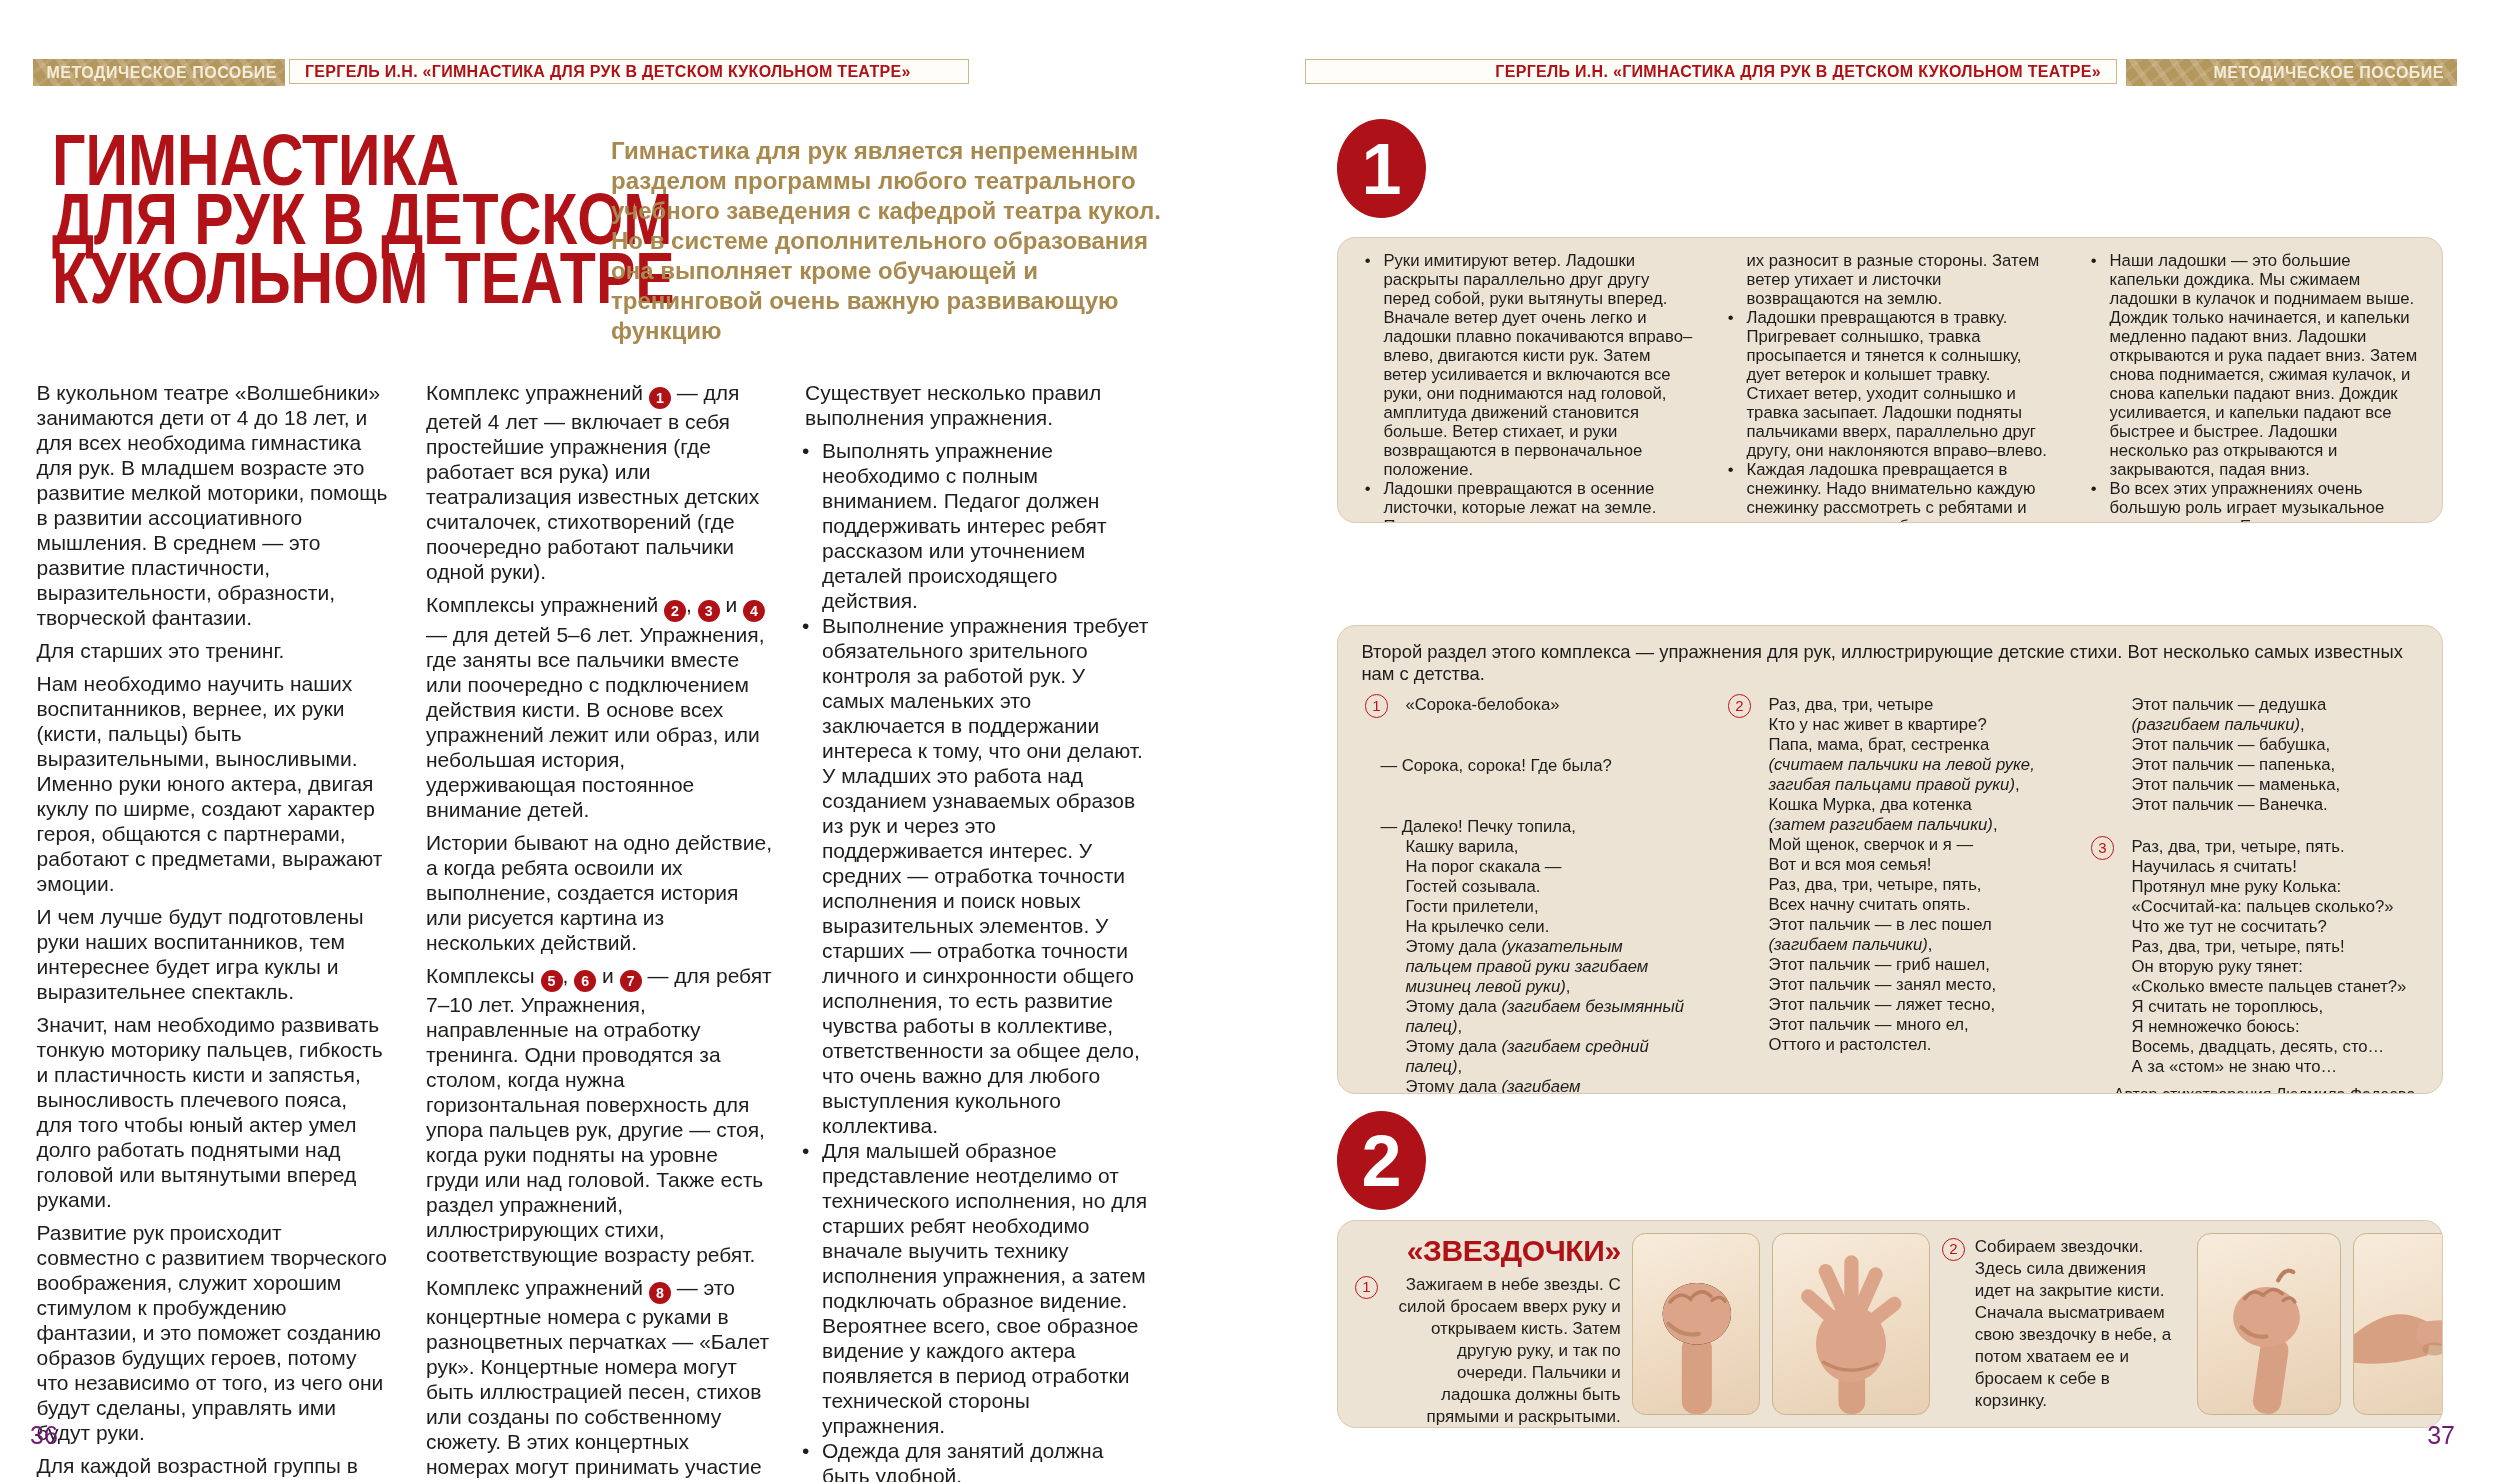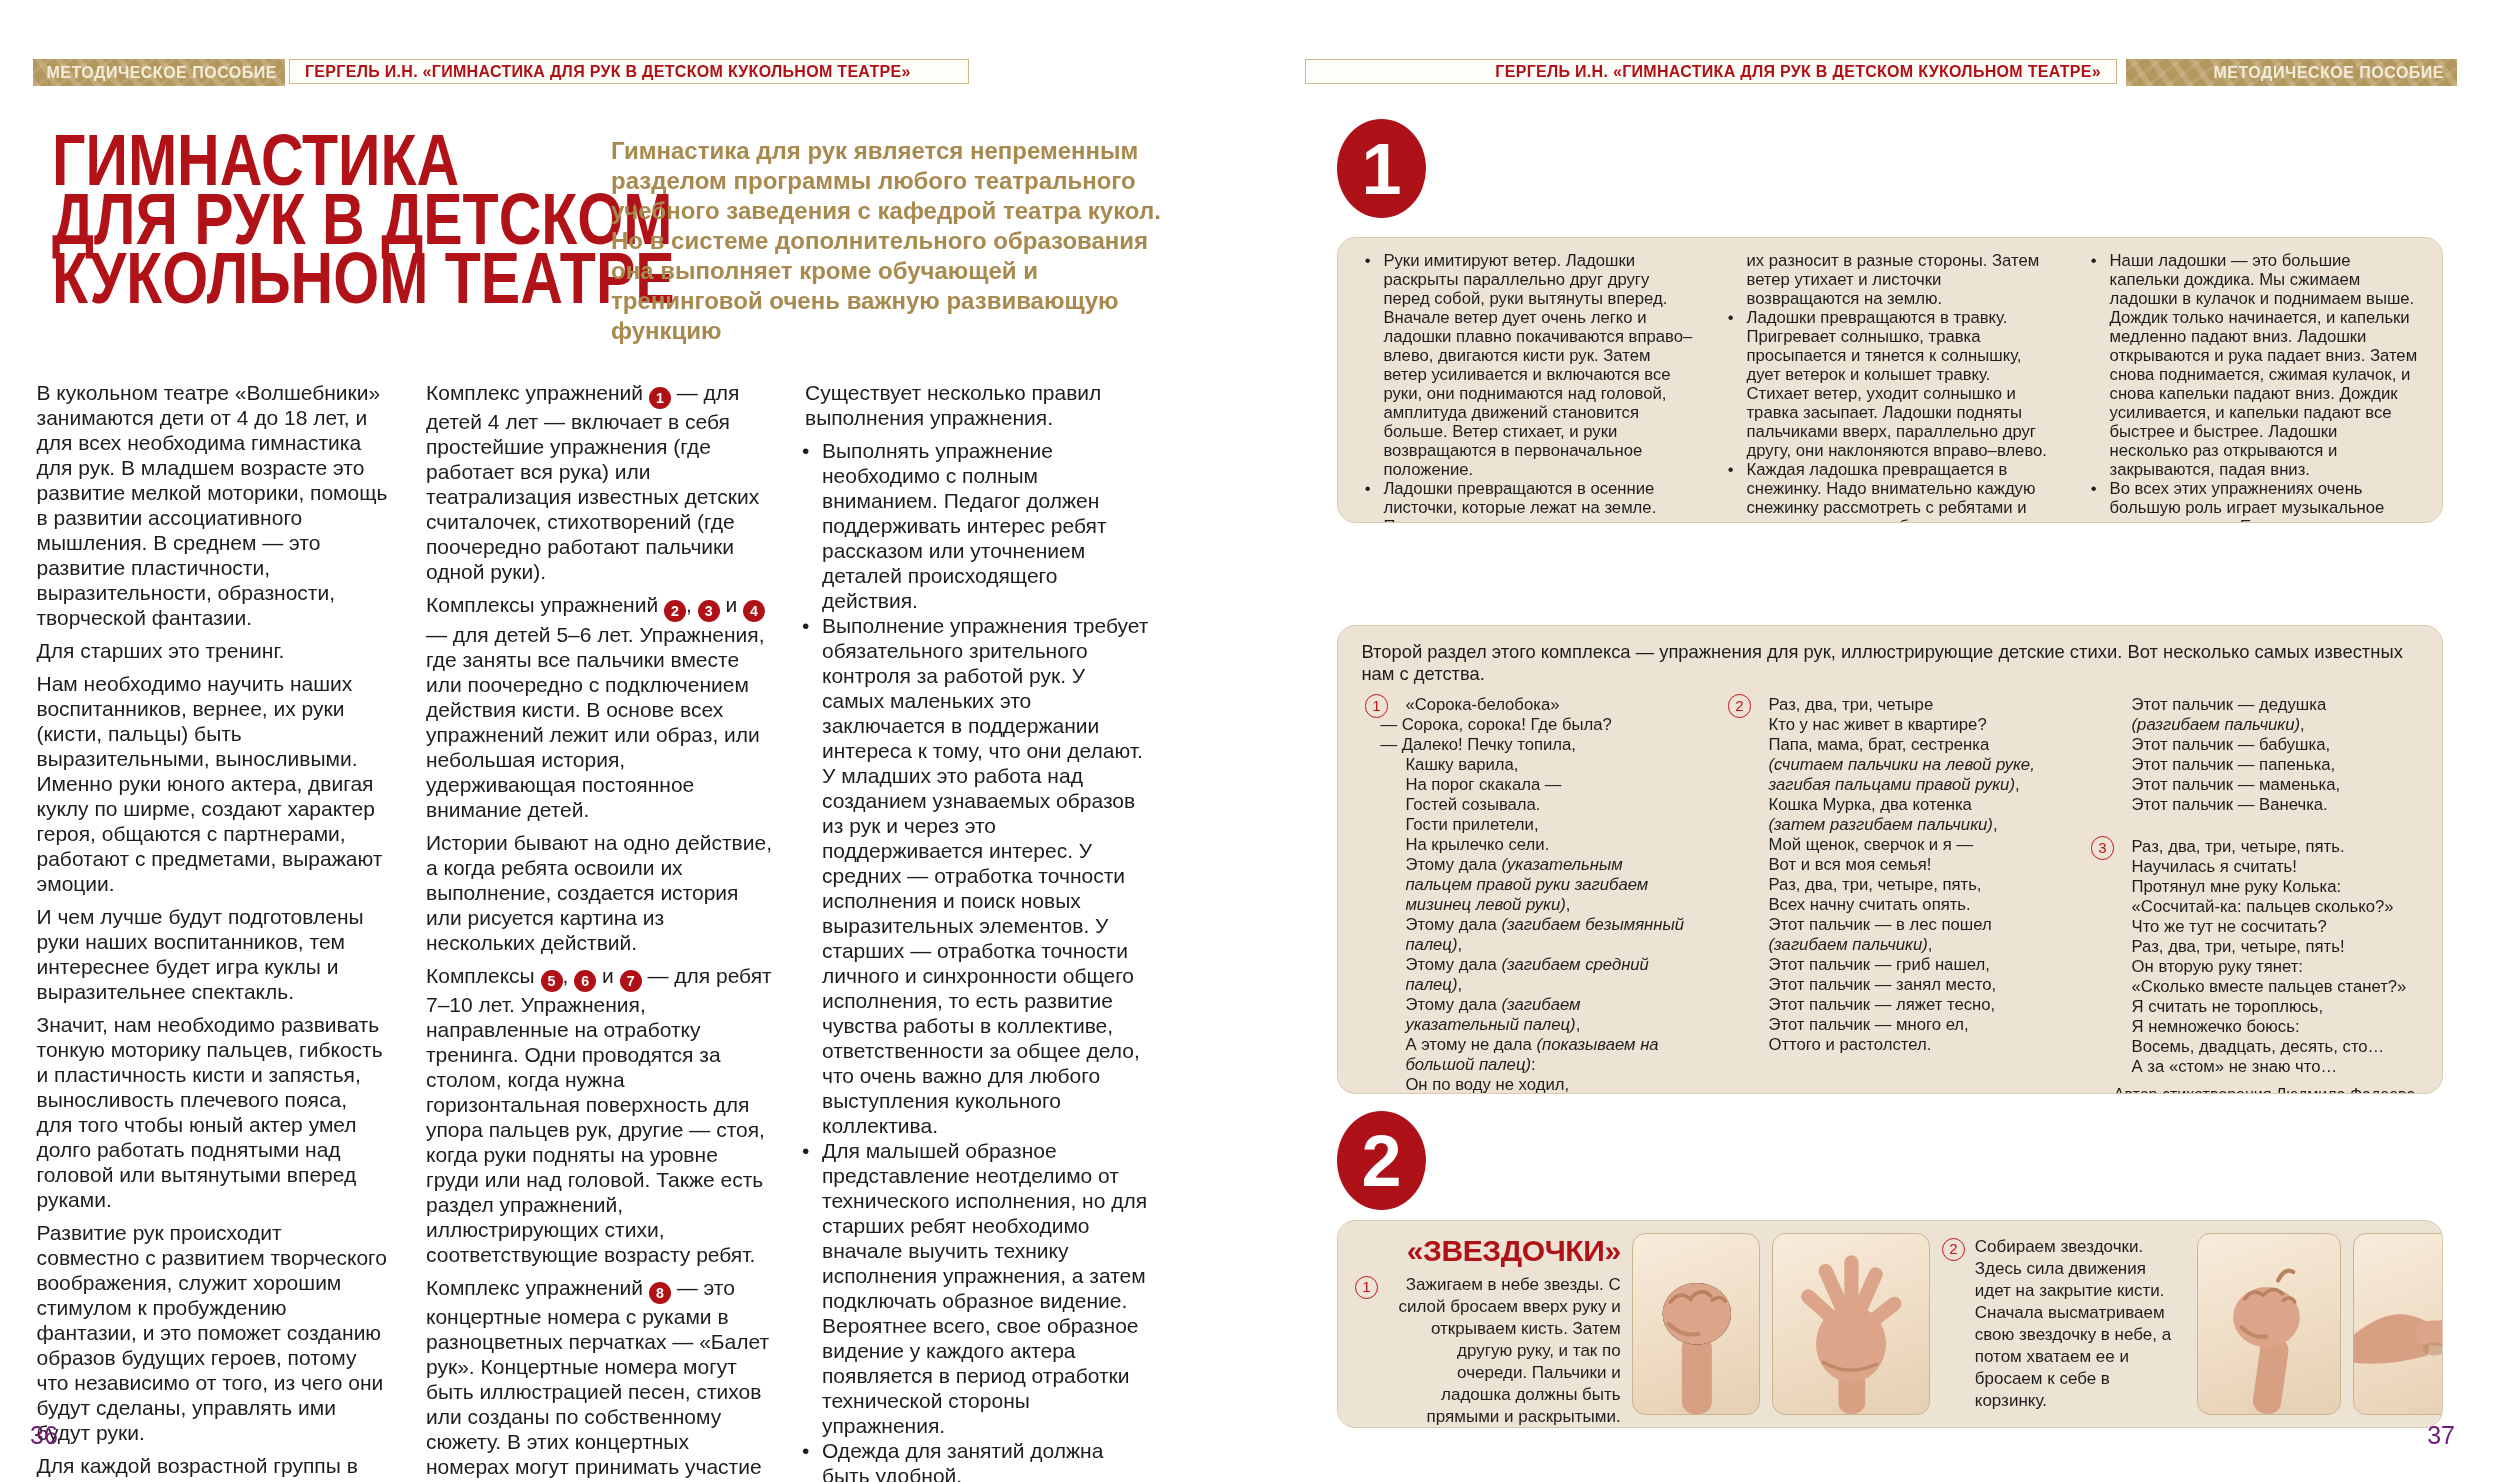--- a/index.html
+++ b/index.html
@@ -59,21 +59,21 @@
   .vcols{display:flex;gap:32px;padding:10px 23.4px 13.4px 23.4px;}
   .vcol{flex:1;font-size:16.7px;line-height:20px;}
   .verse{position:relative;padding-left:44px;}
   .verse .ncirc{position:absolute;left:3.3px;top:-0.8px;}
   .ncirc{
     display:inline-flex;width:23.4px;height:23.4px;border:1.7px solid #c01318;border-radius:50%;
     color:#c01318;align-items:center;justify-content:center;font-size:15px;box-sizing:border-box;
     background:transparent;flex:none;
   }
   .vline{margin:0;}
-  .dash{text-indent:-25px;}
+  .dash{text-indent:-25px;margin-top:41px;}
   .vtitle{margin:0;}
   .attrib{font-size:16px;text-align:right;margin-top:8.4px;padding-right:3.3px;}
   .nbadge{
     display:inline-block;width:22px;height:22px;background:#b01116;color:#fff;border-radius:50%;
     text-align:center;line-height:22px;font-size:14.2px;font-weight:bold;vertical-align:-3.3px;
   }
 
   
   .starsbox{display:flex;gap:11.7px;padding:11.7px 16.7px;box-sizing:border-box;}
   .starleft{width:266px;flex:none;text-align:right;}

